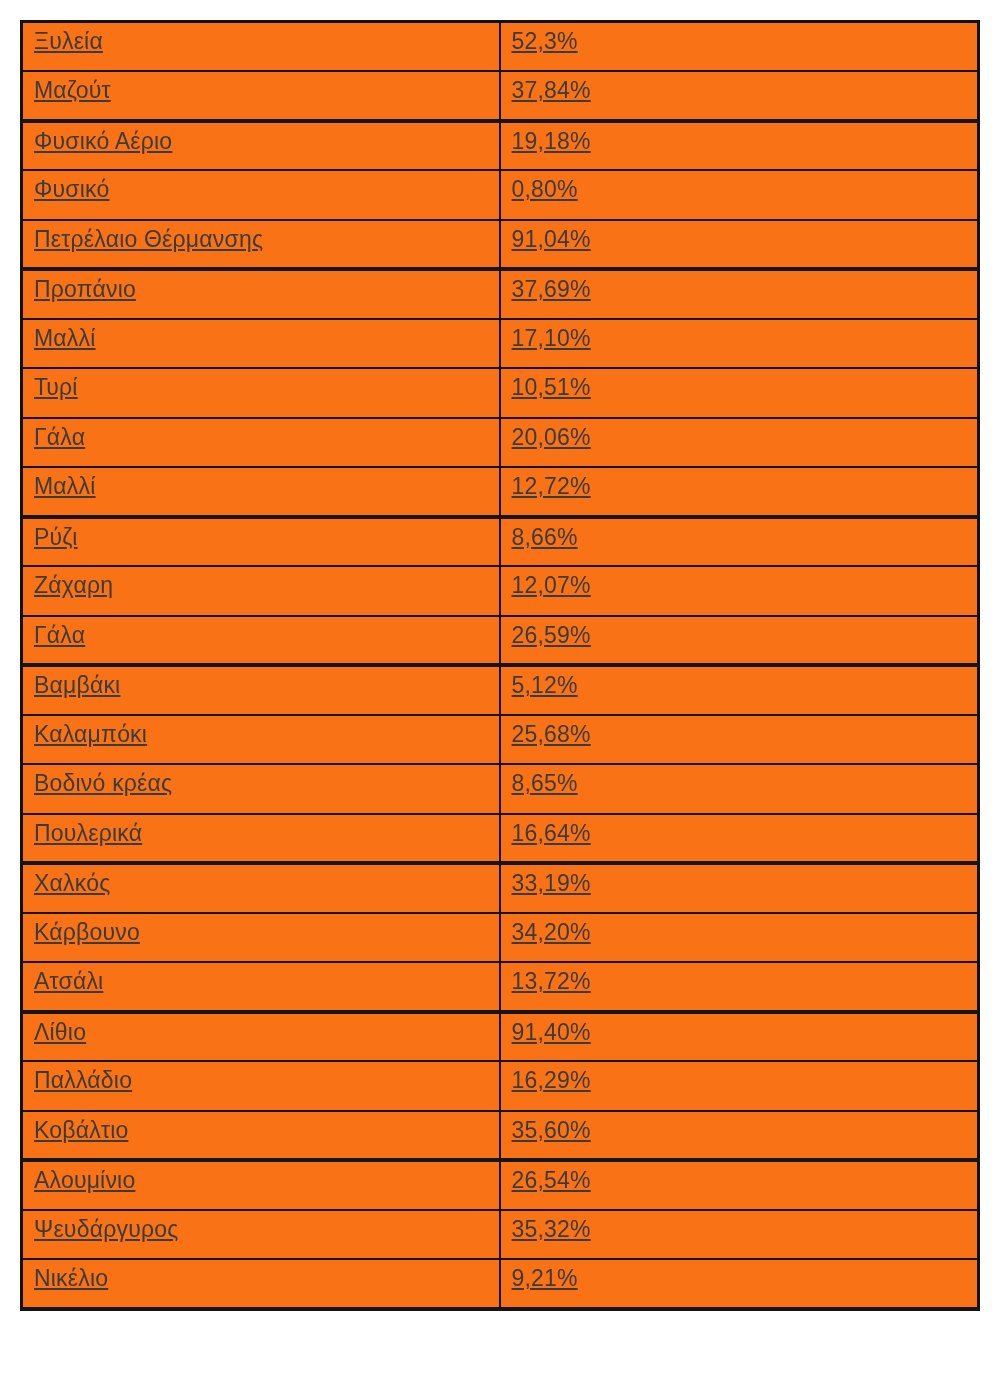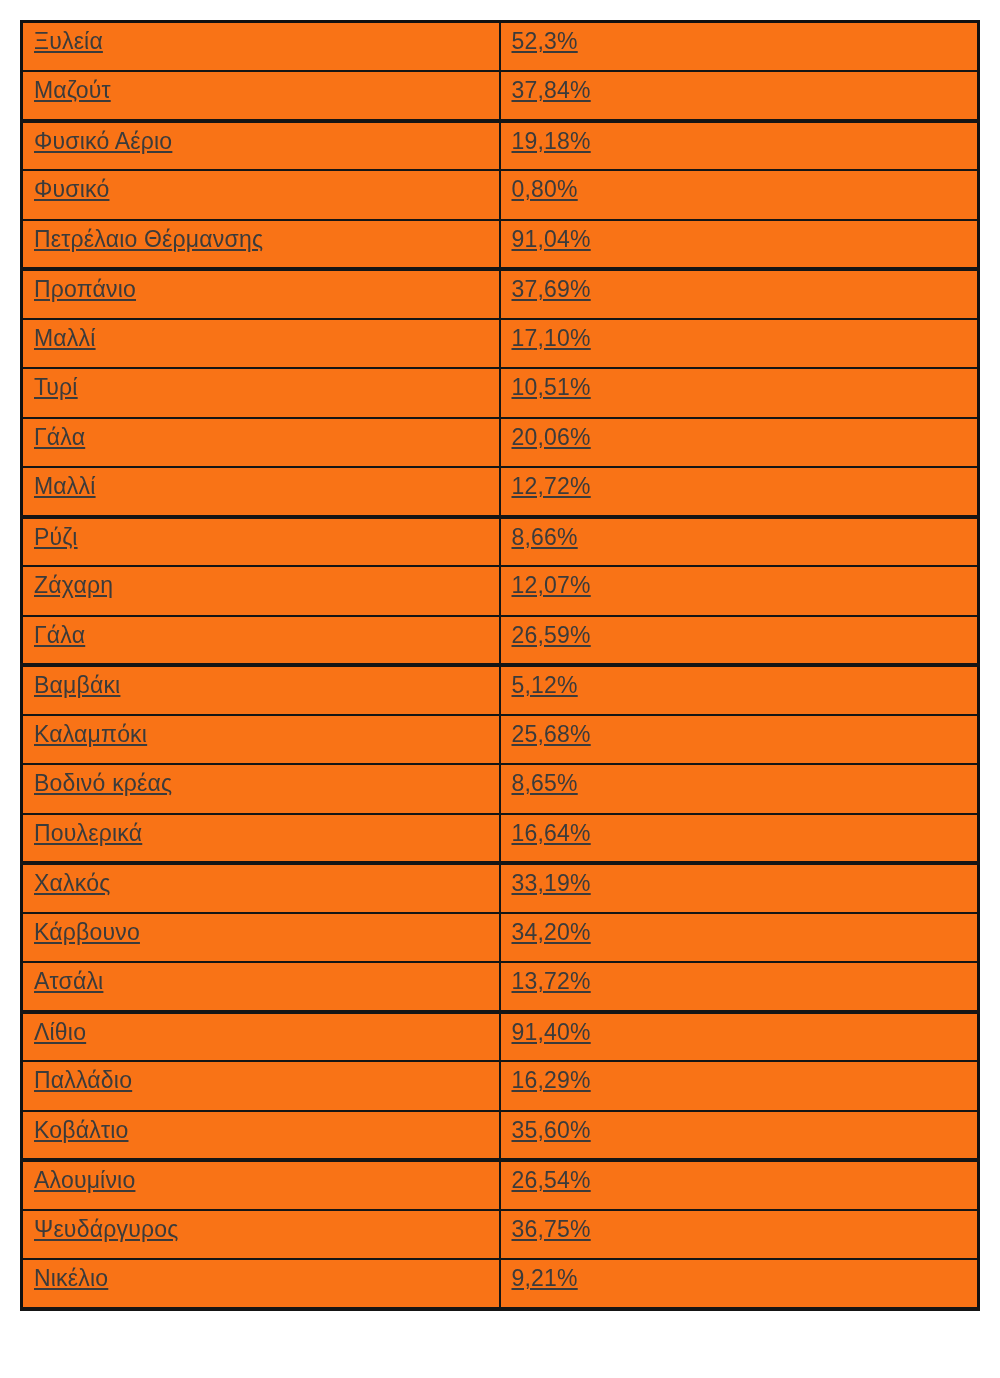--- a/index.html
+++ b/index.html
@@ -147,21 +147,21 @@
         <tr class="group-end">
     <td>Κοβάλτιο</td>
     <td>35,60%</td>
   </tr>
         <tr>
     <td>Αλουμίνιο</td>
     <td>26,54%</td>
   </tr>
         <tr>
     <td>Ψευδάργυρος</td>
-    <td>36,75%</td>
+    <td>35,32%</td>
   </tr>
         <tr class="group-end">
     <td>Νικέλιο</td>
     <td>9,21%</td>
   </tr>
       </tbody>
   </table>
 </div>
 
 </body></html>

